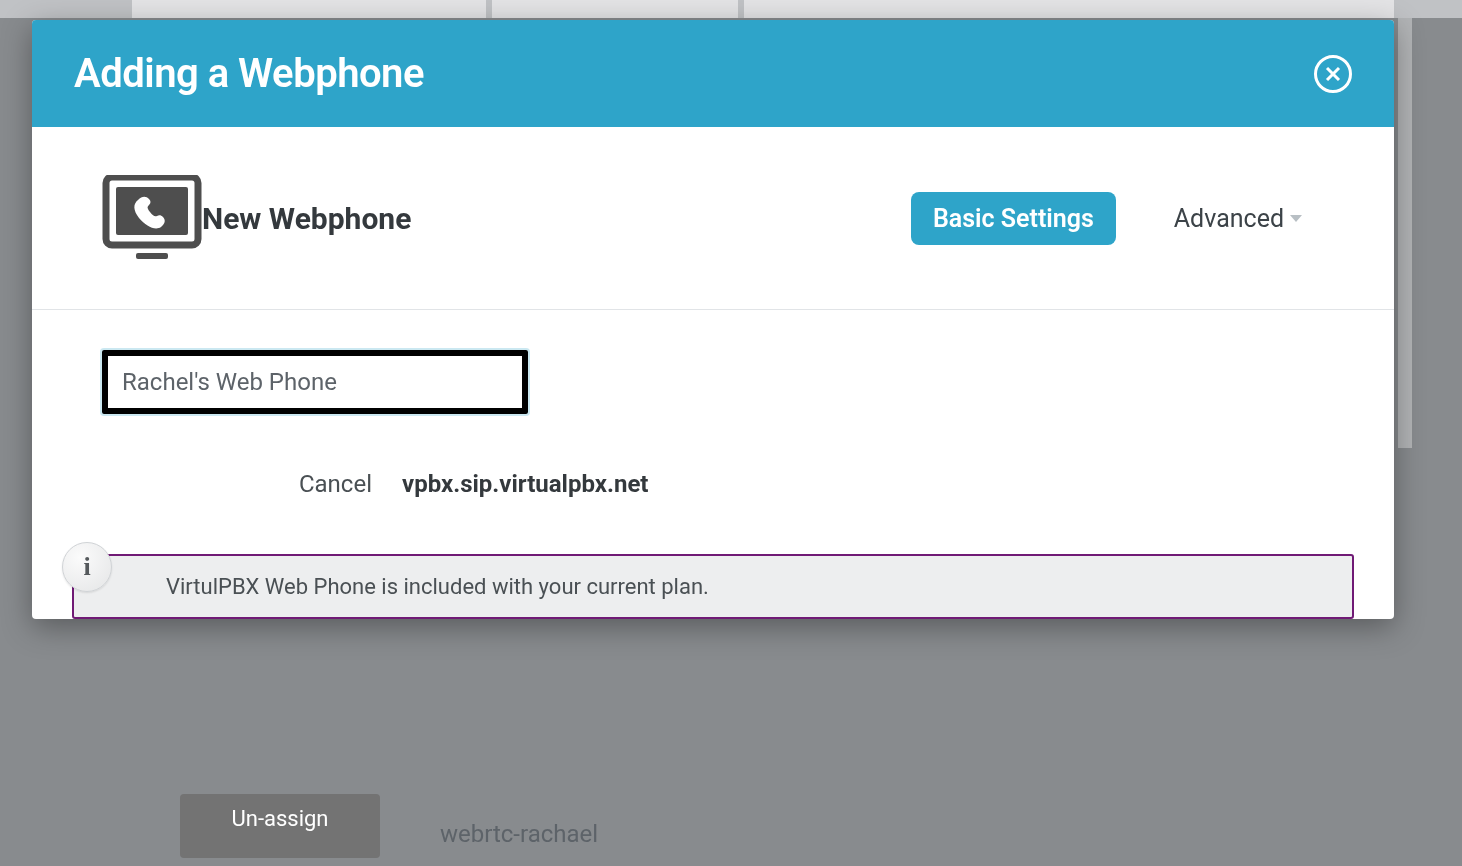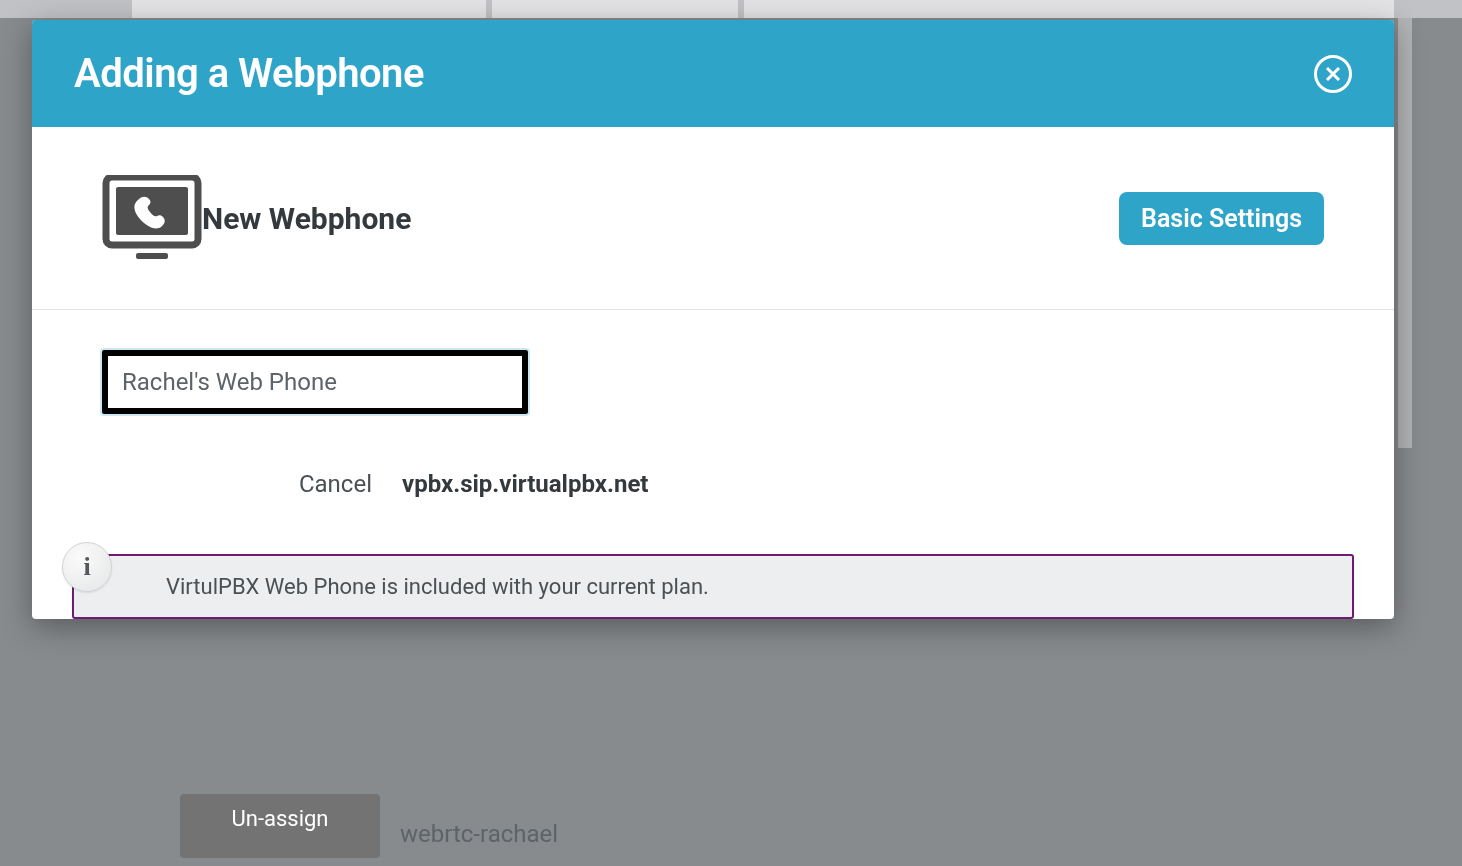--- a/index.html
+++ b/index.html
@@ -20,21 +20,21 @@
     .bg-cell {position:absolute; top:0; height:18px; background:#fff; opacity:.55;}
     .bg-cell.a{left:132px;width:354px;}
     .bg-cell.b{left:492px;width:246px;}
     .bg-cell.c{left:744px;width:650px;}
     .bg-row2 {position:absolute; left:1398px; top:18px; width:14px; height:430px; background:#fff; opacity:.35;}
     .bg-button {
       position:absolute; left:180px; top:794px; width:200px; height:64px;
       background:#737373; border-radius:4px;
     }
     .bg-button-text {color:#fff; font-size:22px; text-align:center; padding-top:12px;}
-    .bg-text2 {position:absolute; left:400px; top:820px; font-size:24px; color:#5d6369;}
+    .bg-text2 {position:absolute; left:440px; top:820px; font-size:24px; color:#5d6369;}
     .modal {
       position: absolute;
       left: 32px;
       top: 20px;
       width: 1362px;
       background: #fff;
       border-radius: 4px;
       box-shadow: 0 8px 30px rgba(0,0,0,.35);
     }
     .modal-header {
@@ -222,20 +222,24 @@
         <rect x="14" y="12" width="72" height="48" rx="2" fill="#4e4e4e"></rect>
         <rect x="34" y="78" width="32" height="6" rx="2" fill="#4e4e4e"></rect>
         <path d="M36 25 c4 -4 8 -4 11 -1 c2 2 2 4 0 6 c-2 2 -2 3 1 7 c3 4 5 5 7 4 c2 -1 4 -1 6 1 c3 3 2 7 -2 10 c-6 4 -15 -1 -22 -9 c-6 -8 -6 -14 -1 -18 z" fill="#fff"></path>
       </svg>
     </div>
     <div class="subhead-title">New Webphone</div>
     <div class="tabs">
       <div class="tab active">
         <span>Basic Settings</span>
       </div>
+      <div class="tab">
+        <span>Advanced</span>
+        <span class="caret"></span>
+      </div>
     </div>
   </div>
 
   <div class="modal-body">
     <div class="form-row">
       <input class="form-input" type="text" value="Rachel's Web Phone" style="">
     </div>
     <div class="form-row">
       <div class="form-label">Cancel</div>
       <div class="realm-value">vpbx.sip.virtualpbx.net</div>

